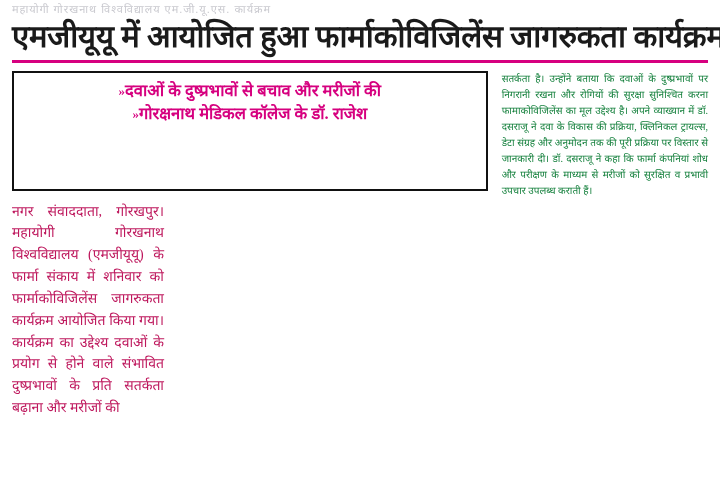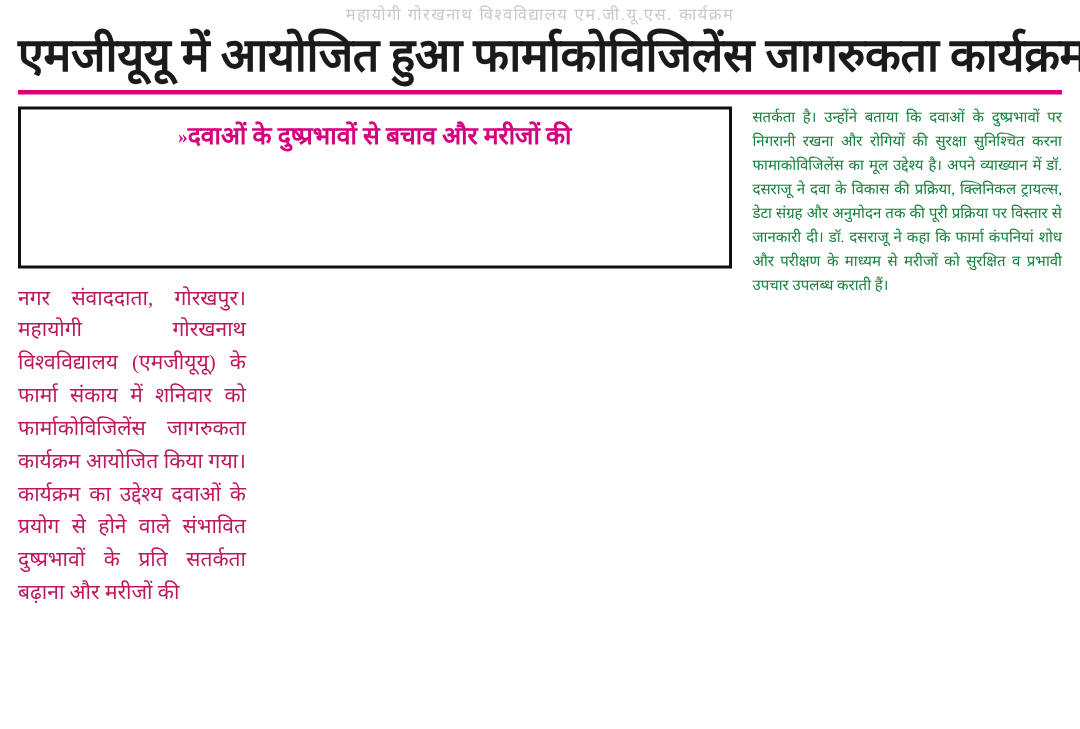--- a/index.html
+++ b/index.html
@@ -17,21 +17,20 @@
   .page {
     width: 720px;
     height: 486px;
     position: relative;
     box-sizing: border-box;
     padding: 0 12px;
   }
   
   .top-fragment {
     height: 16px;
-    text-align: center;
     font-size: 11px;
     color: #c9c9cf;
     letter-spacing: 1px;
     overflow: hidden;
     white-space: nowrap;
     padding-top: 1px;
     font-family: "Liberation Sans", sans-serif;
   }
   .headline {
     font-size: 31px;
@@ -55,21 +54,21 @@
     height: 382px;
   }
   .col-left-wrap {
     width: 484px;
     position: relative;
   }
   .highlight-box {
     border: 2px solid #111;
     padding: 6px 9px 8px 9px;
     margin-bottom: 10px;
-    height: 108px;
+    height: 120px;
     box-sizing: border-box;
   }
   .highlight-box .hl-line {
     color: #d6007f;
     font-weight: bold;
     font-size: 16.5px;
     line-height: 1.42;
     text-align: center;
   }
   .hl-line .marker {
@@ -108,20 +107,21 @@
   <div class="headline">एमजीयूयू में आयोजित हुआ फार्माकोविजिलेंस जागरुकता कार्यक्रम</div>
 
   <div class="rule"></div>
 
   <div class="content">
 
     <div class="col-left-wrap">
 
       <div class="highlight-box">
         <div class="hl-line"><span class="marker">»</span><span>दवाओं के दुष्प्रभावों से बचाव और मरीजों की</span></div>
+        <div class="hl-line"><span class="marker">»</span><span>गोरक्षनाथ मेडिकल कॉलेज के डॉ. राजेश</span></div>
       </div>
 
       <div class="cols-3">
         <p class="col-narrow">नगर संवाददाता, गोरखपुर।महायोगी गोरखनाथ विश्वविद्यालय (एमजीयूयू) के फार्मा संकाय में शनिवार को फार्माकोविजिलेंस जागरुकता कार्यक्रम आयोजित किया गया। कार्यक्रम का उद्देश्य दवाओं के प्रयोग से होने वाले संभावित दुष्प्रभावों के प्रति सतर्कता बढ़ाना और मरीजों की</p>
       </div>
 
     </div>
 
     <p class="col-right">सतर्कता है। उन्होंने बताया कि दवाओं के दुष्प्रभावों पर निगरानी रखना और रोगियों की सुरक्षा सुनिश्चित करना फामाकोविजिलेंस का मूल उद्देश्य है। अपने व्याख्यान में डॉ. दसराजू ने दवा के विकास की प्रक्रिया, क्लिनिकल ट्रायल्स, डेटा संग्रह और अनुमोदन तक की पूरी प्रक्रिया पर विस्तार से जानकारी दी। डॉ. दसराजू ने कहा कि फार्मा कंपनियां शोध और परीक्षण के माध्यम से मरीजों को सुरक्षित व प्रभावी उपचार उपलब्ध कराती हैं।</p>
 

